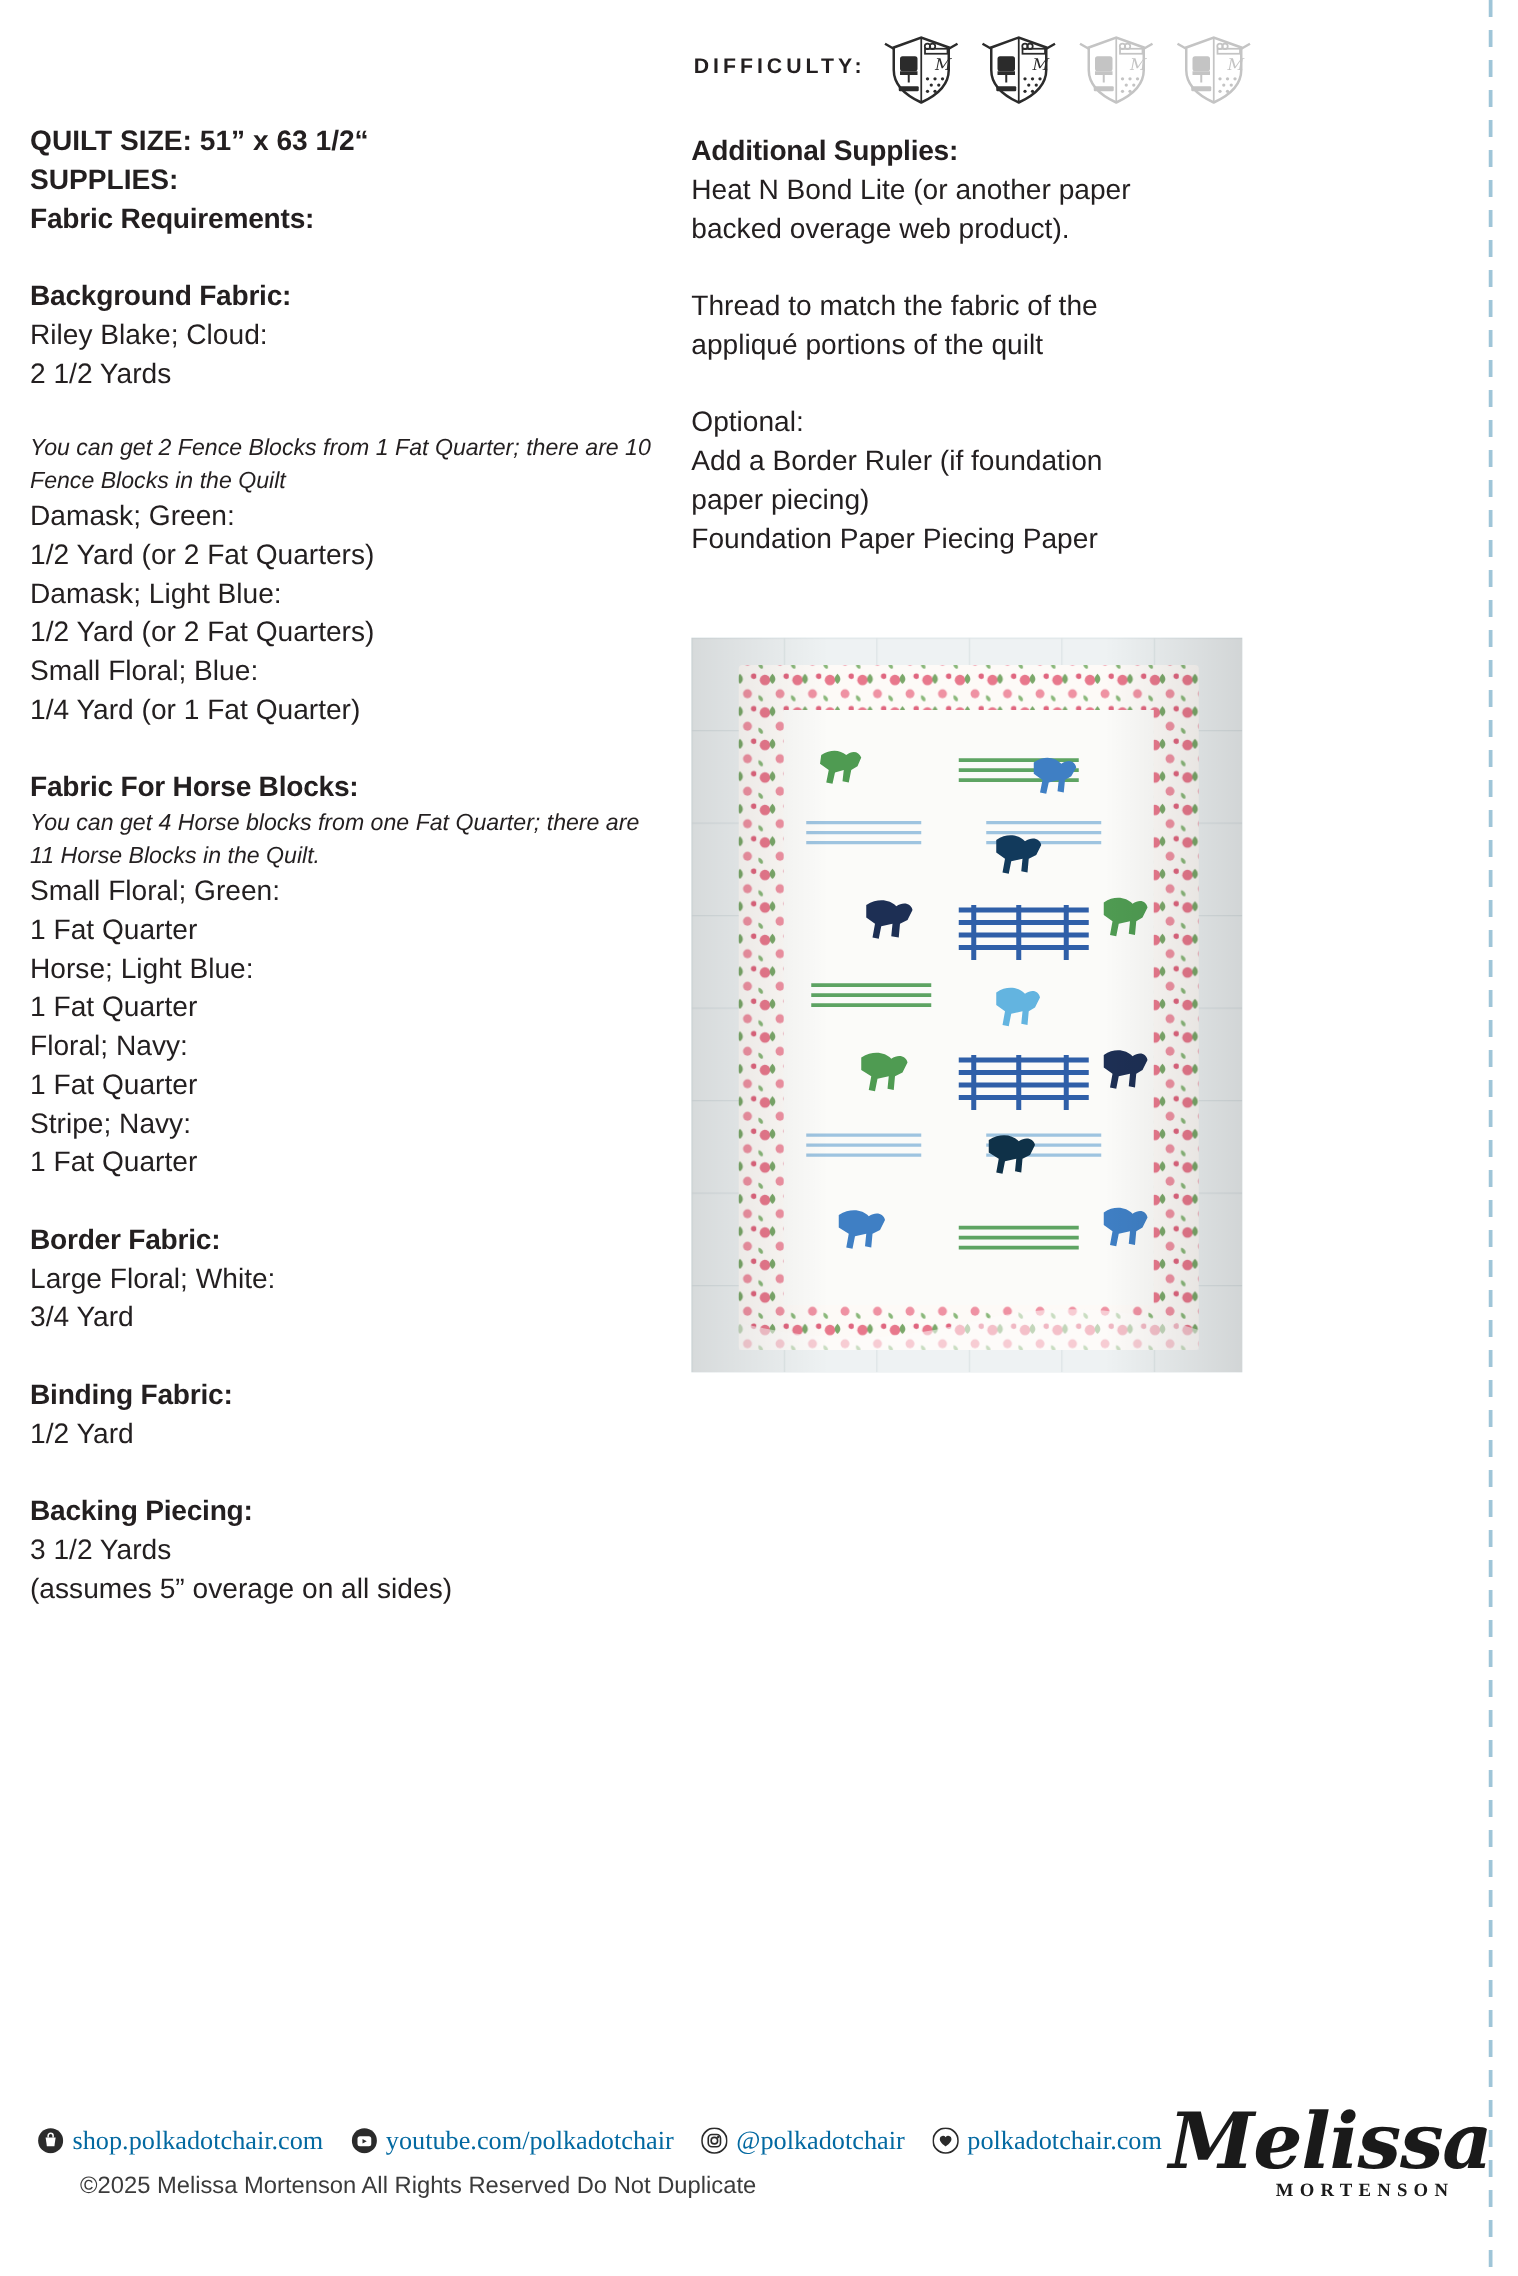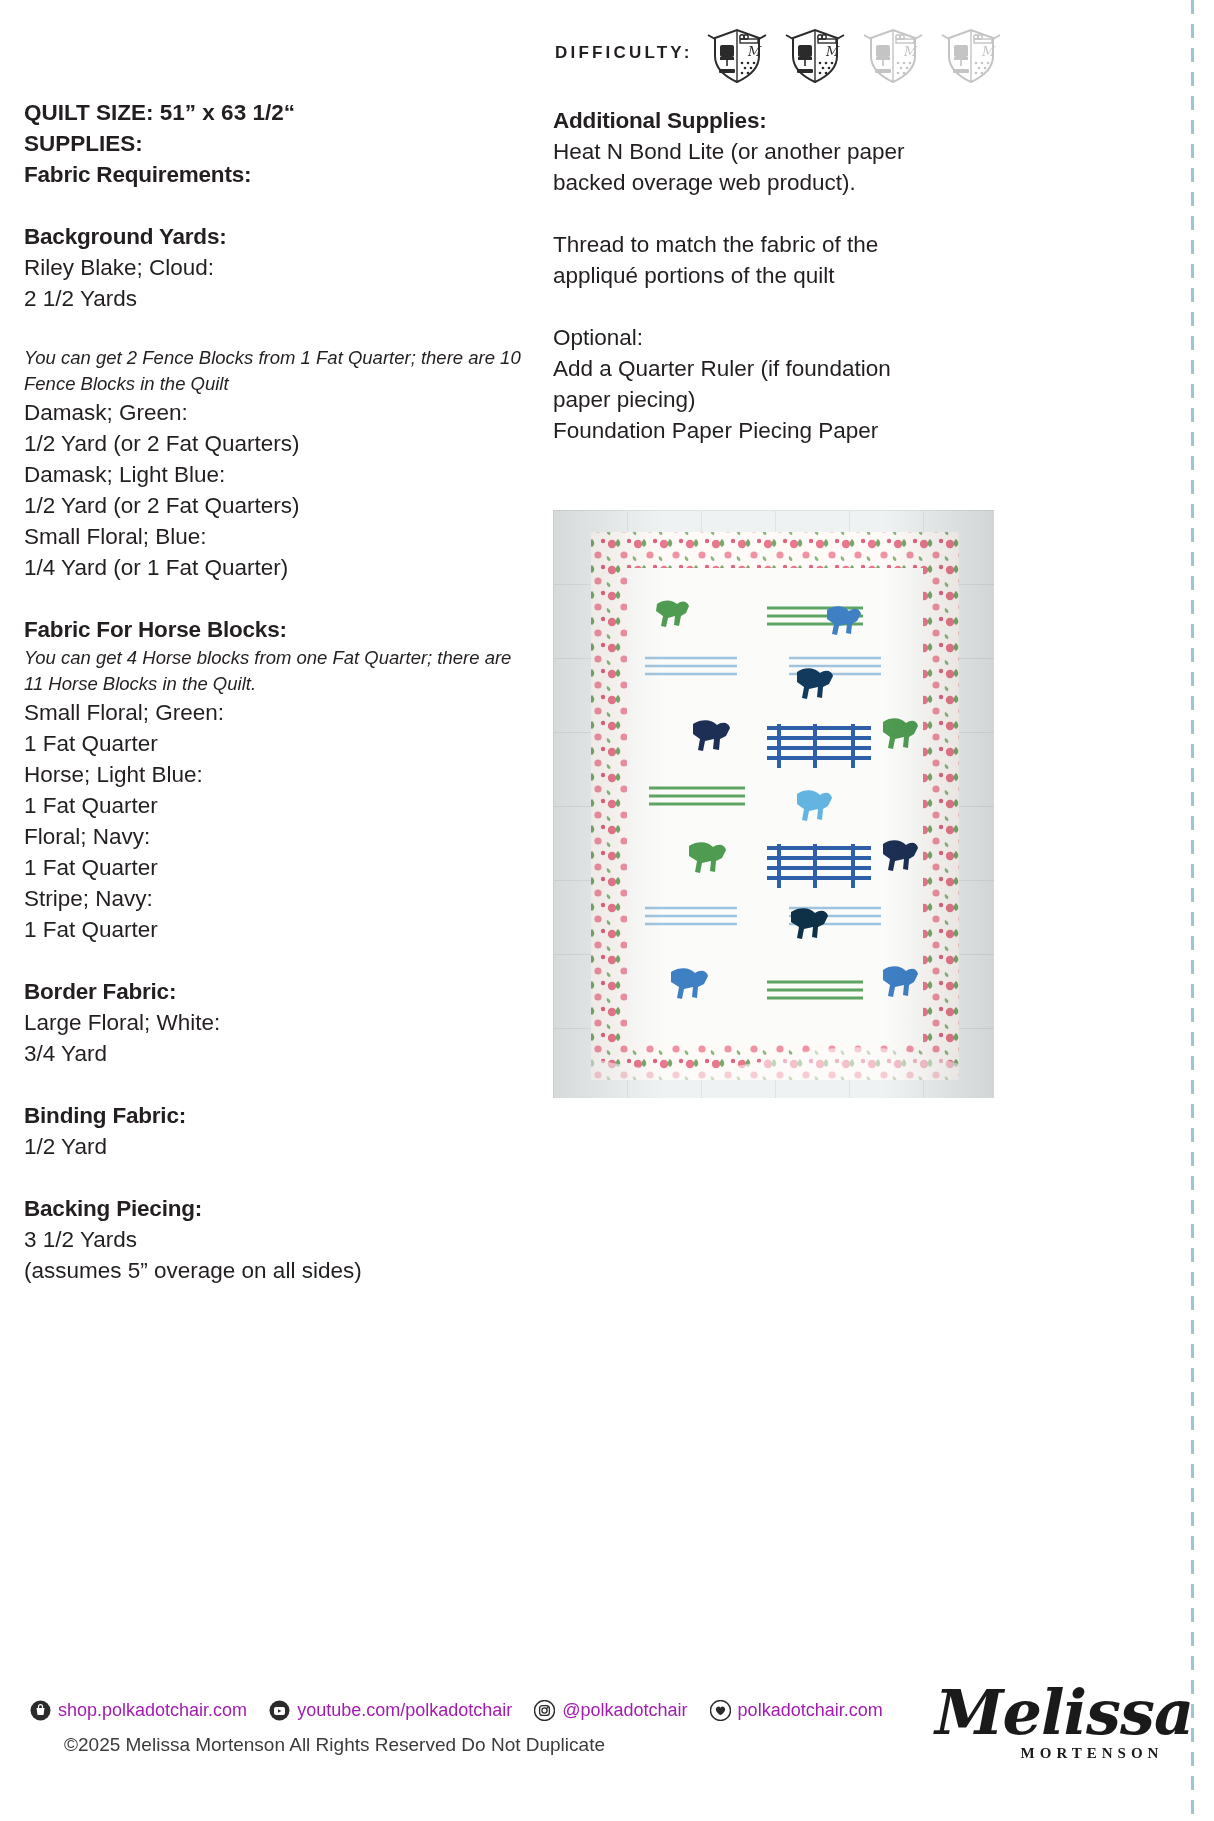--- a/index.html
+++ b/index.html
@@ -56,21 +56,21 @@
   .photo { width:100%; height:100%; display:block; }
 
   
   .footer { position:absolute; left:0; top:1700px; width:1214px; }
   .social-row {
     display:flex; align-items:center; justify-content:flex-start;
     gap:22px; padding-left:30px;
   }
   .social { display:flex; align-items:center; gap:7px; }
   .social-ico { width:21px; height:21px; display:block; flex:none; }
-  .social-txt { font-size:18px; color:#a21caf; white-space:nowrap; }
+  .social-txt { font-size:21px; color:#0369a1; white-space:nowrap;font-family:Liberation Serif, serif; }
   .copyright {
     margin-top:13px; padding-left:64px;
     font-size:19px; color:#3b3b3b; white-space:nowrap;
   }
   .brand {
     position:absolute; right:20px; top:-18px;
     width:260px; text-align:center; line-height:1;
   }
   .brand-script {
     font-family:"DejaVu Serif", serif; font-style:italic; font-weight:700;
@@ -179,21 +179,21 @@
       </svg>
     </span>
 </div>
 
 <div class="col-left">
   <div class="title-line">QUILT SIZE: 51” x 63 1/2“</div>
   <div class="title-line">SUPPLIES:</div>
   <h2 class="sect">Fabric Requirements:</h2>
   <div id="left-sections">
       <div class="gap"></div>
-      <h2 class="sect">Background Yards:</h2>
+      <h2 class="sect">Background Fabric:</h2>
       <div class="line">Riley Blake; Cloud:</div>
       <div class="line">2 1/2 Yards</div>
       <div class="gap"></div>
       <div class="note">You can get 2 Fence Blocks from 1 Fat Quarter; there are 10 Fence Blocks in the Quilt</div>
       <div class="line">Damask; Green:</div>
       <div class="line">1/2 Yard (or 2 Fat Quarters)</div>
       <div class="line">Damask; Light Blue:</div>
       <div class="line">1/2 Yard (or 2 Fat Quarters)</div>
       <div class="line">Small Floral; Blue:</div>
       <div class="line">1/4 Yard (or 1 Fat Quarter)</div>
@@ -225,21 +225,21 @@
 <div class="col-right">
   <h2 class="sect">Additional Supplies:</h2>
   <div id="right-blocks">
       <div class="line">Heat N Bond Lite (or another paper</div>
       <div class="line">backed overage web product).</div>
       <div class="gap"></div>
       <div class="line">Thread to match the fabric of the</div>
       <div class="line">appliqué portions of the quilt</div>
       <div class="gap"></div>
       <div class="line">Optional:</div>
-      <div class="line">Add a Quarter Ruler (if foundation</div>
+      <div class="line">Add a Border Ruler (if foundation</div>
       <div class="line">paper piecing)</div>
       <div class="line">Foundation Paper Piecing Paper</div>
     </div>
 </div>
 
 <div class="photo-wrap">
   <svg class="photo" viewBox="0 0 441 588" preserveAspectRatio="none">
     <defs>
       <pattern id="tile" width="74" height="74" patternUnits="userSpaceOnUse">
         <rect width="74" height="74" fill="#eef2f3"></rect>

